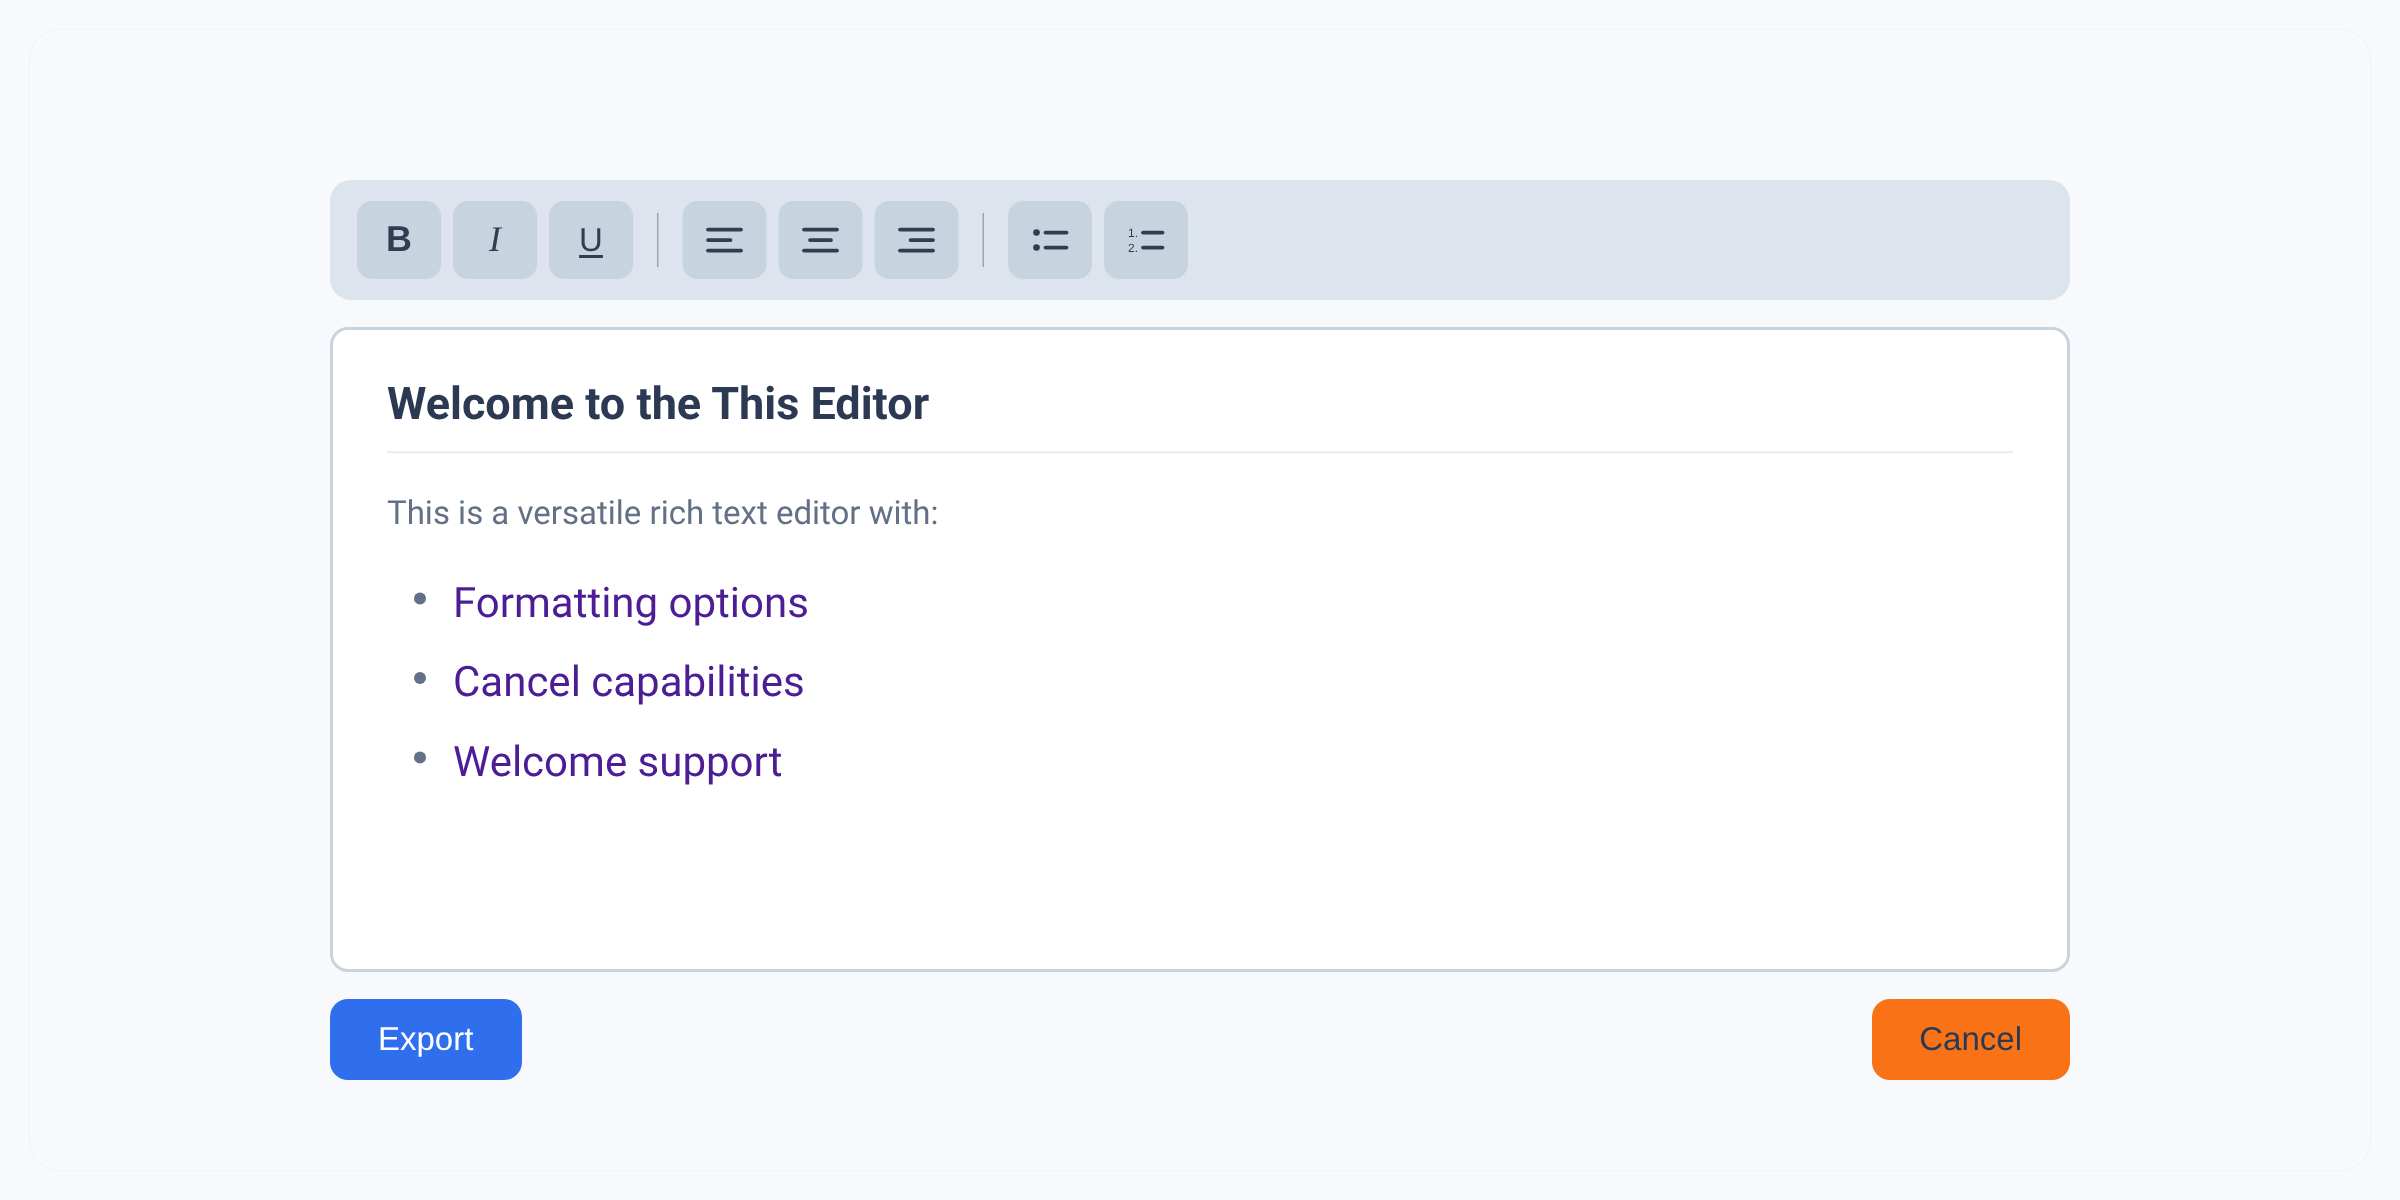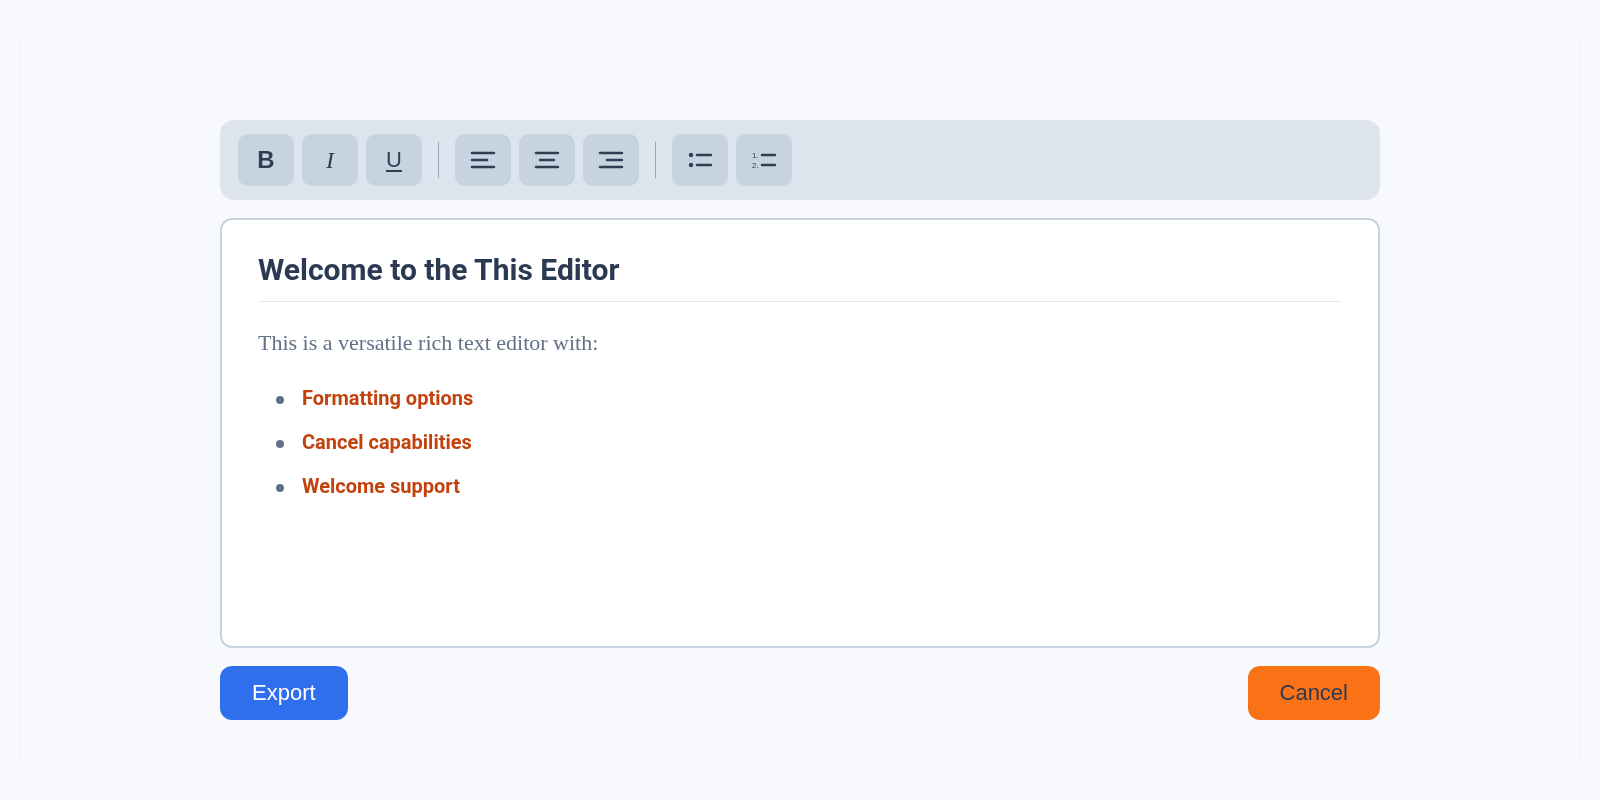--- a/index.html
+++ b/index.html
@@ -87,33 +87,31 @@
       font-weight: 700;
       color: #2b3a52;
       padding-bottom: 14px;
       border-bottom: 1px solid #e3e8ef;
       margin-bottom: 28px;
     }
     .editor p {
       font-size: 22px;
       color: #627187;
       margin-bottom: 20px;
-      font-family: Liberation Serif, serif;
     }
     .editor ul {
       list-style: none;
       padding-left: 18px;
     }
     .editor ul li {
-      font-size: 20px;
-      color: #c2410c;
+      font-size: 28px;
+      color: #4c1d95;
       padding: 10px 0;
       position: relative;
       padding-left: 26px;
-      font-weight: bold;
     }
     .editor ul li::before {
       content: "";
       position: absolute;
       left: 0;
       top: 20px;
       width: 8px;
       height: 8px;
       background: #627187;
       border-radius: 50%;

